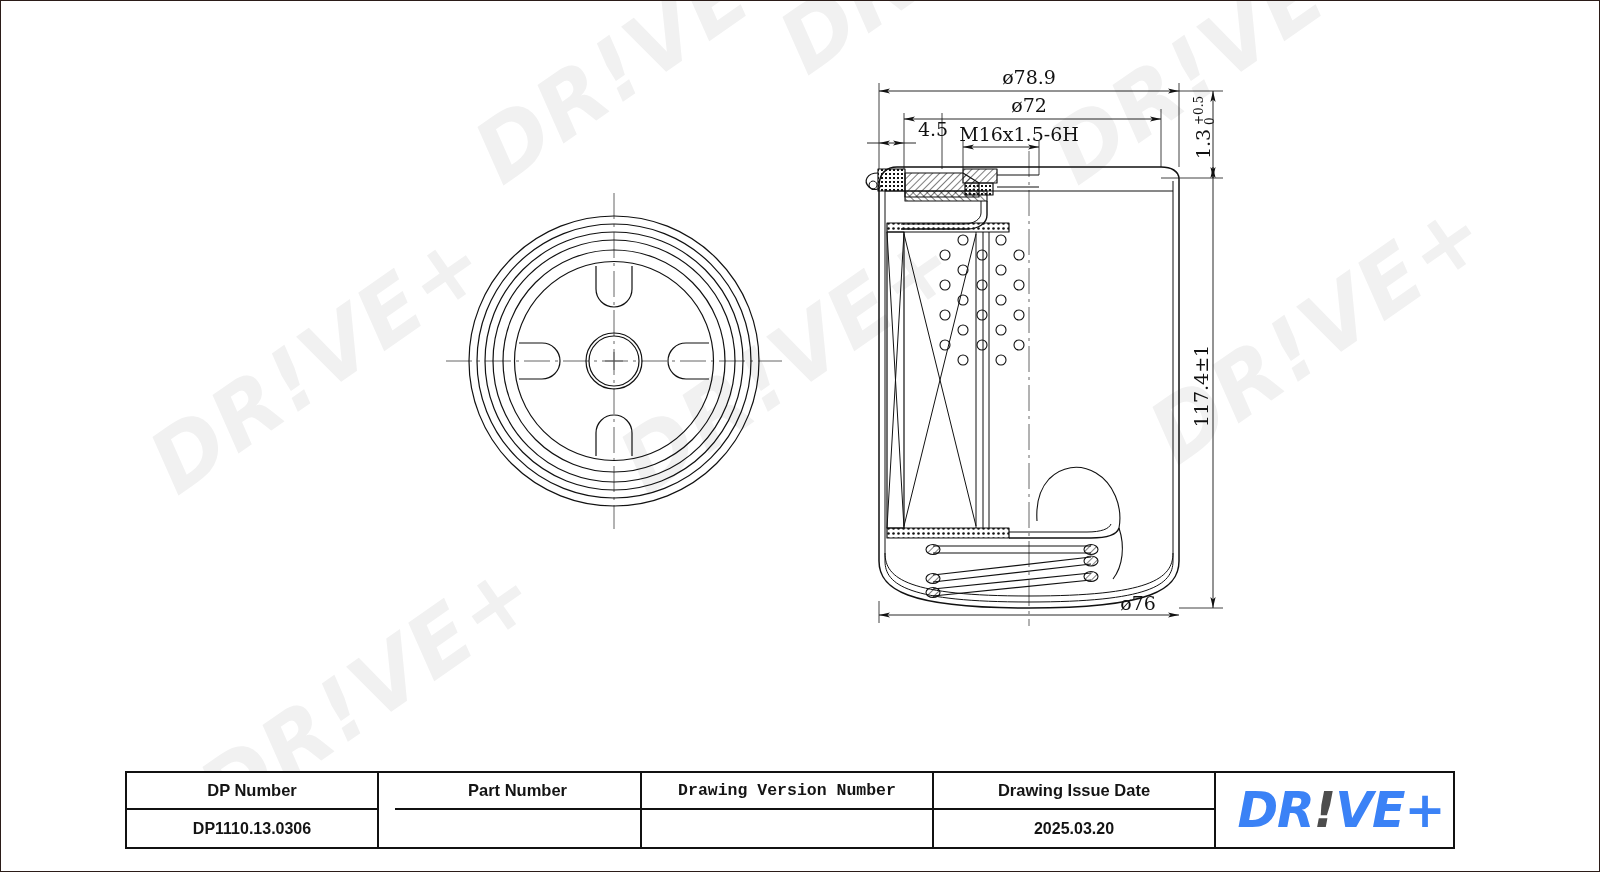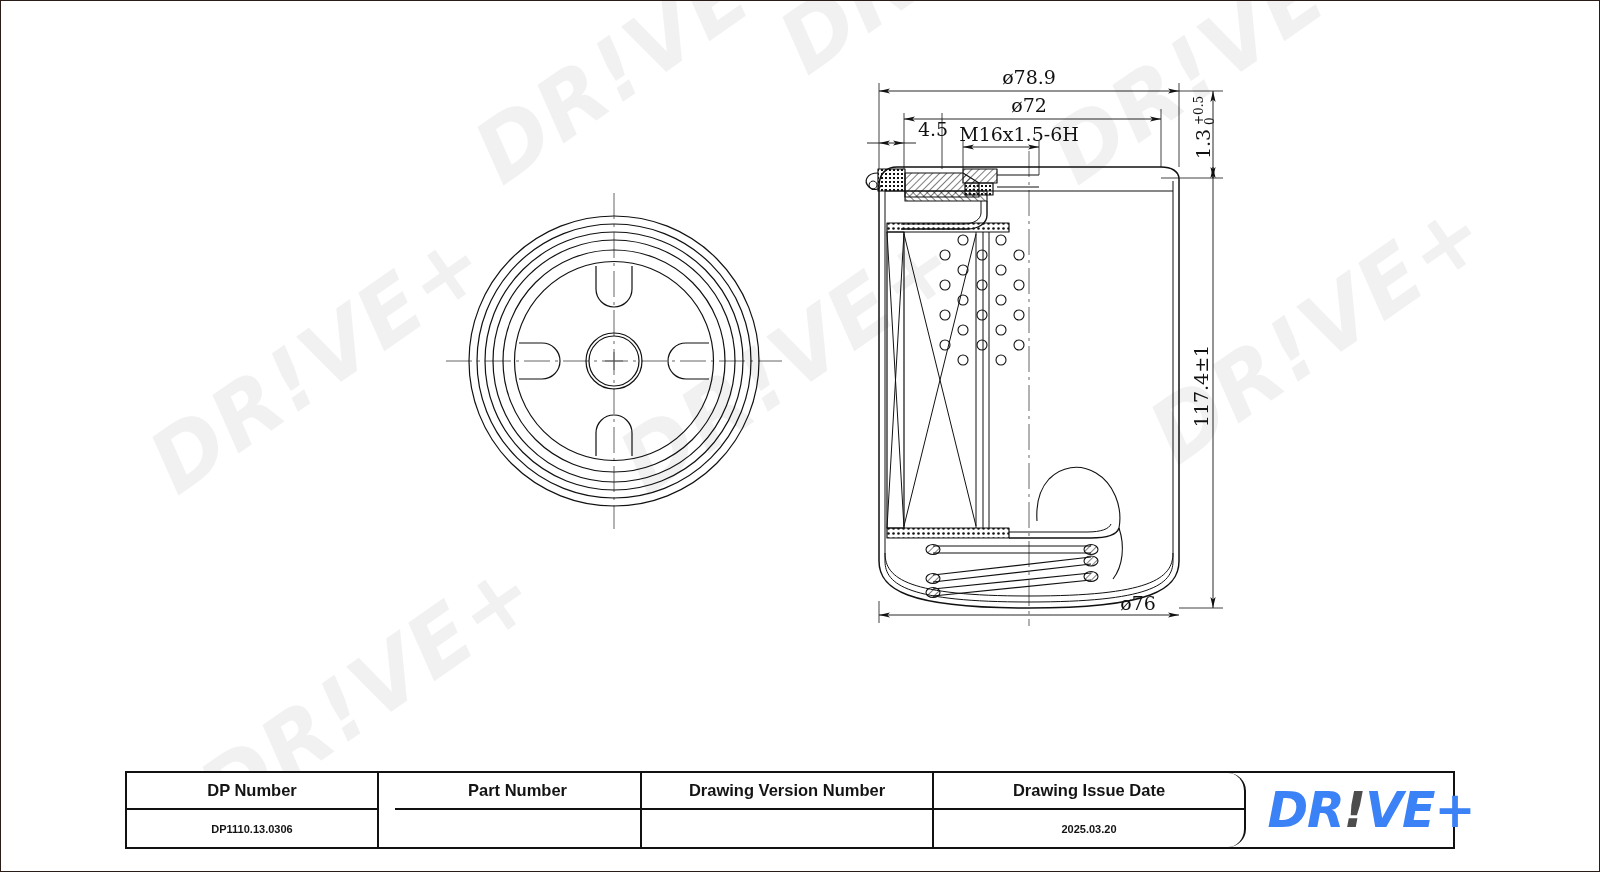--- a/index.html
+++ b/index.html
@@ -73,25 +73,25 @@
     font-weight: bold;
     color: #141414;
     text-align: center;
     padding: 0 4px;
     white-space: nowrap;
   }
   .tb-head {
     border-bottom: 2px solid #111;
     font-size: 16.5px;
   }
-  .tb-val { font-size: 11px; }
+  .tb-val { font-size: 16px; }
   .c-dp   { width: 252px; }
   .c-part { width: 263px; padding-left: 16px; }
-  .c-ver  { width: 292px; }
-  .c-date { width: 312px; border-radius: 18px; }
+  .c-ver  { width: 292px; font-family: Liberation Mono, monospace; }
+  .c-date { width: 282px; }
   .c-logo { width: 250px; }
   .logo-cell {
     display: flex;
     align-items: center;
     justify-content: center;
     height: 100%;
     width: 100%;
     overflow: hidden;
   }
   .logo-text {

